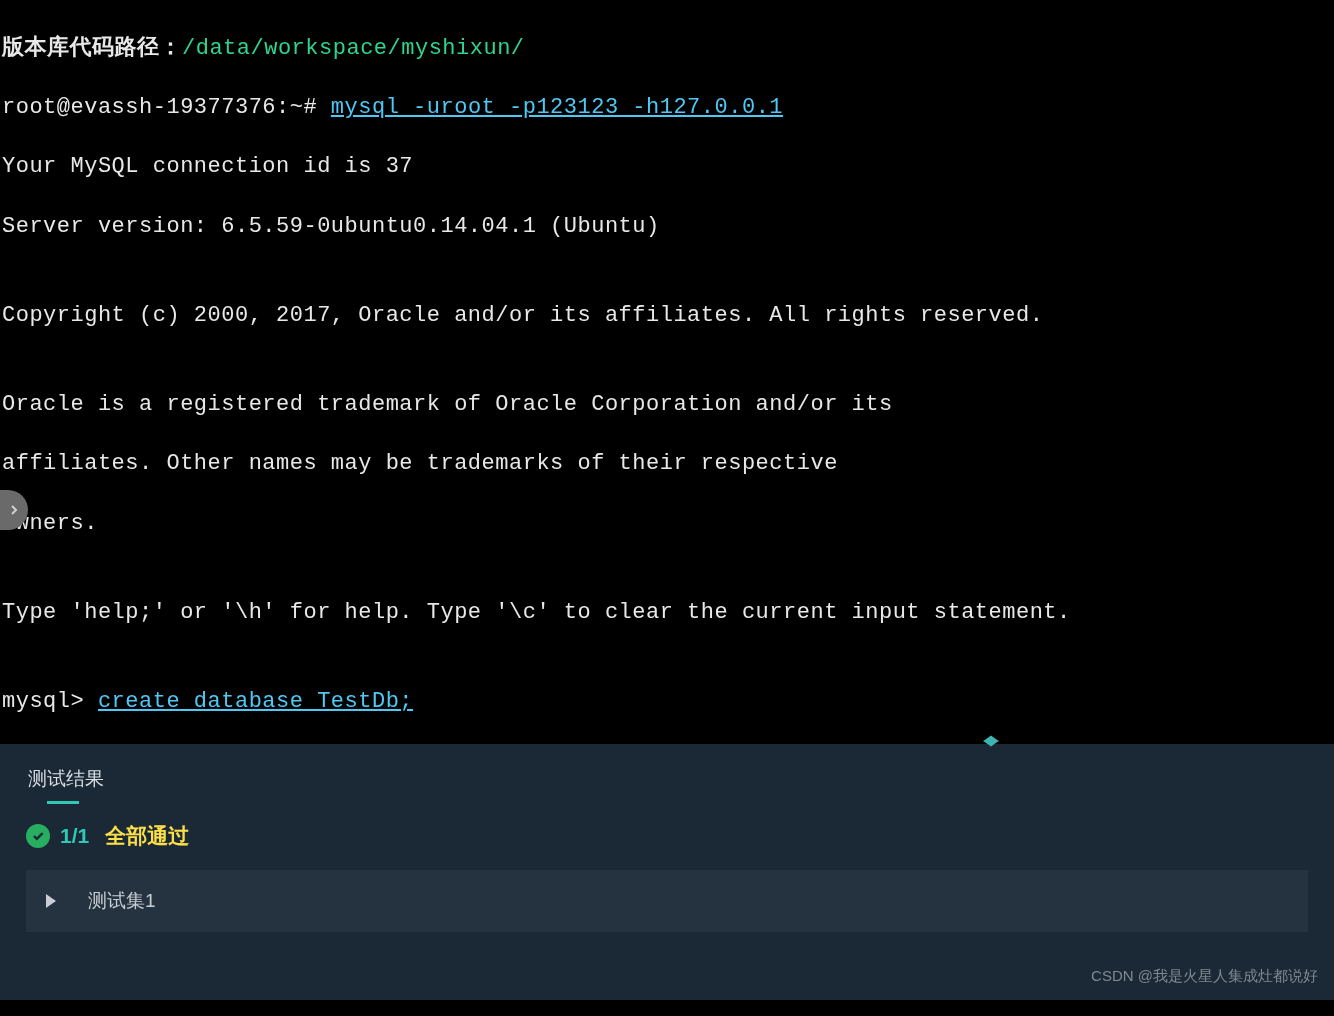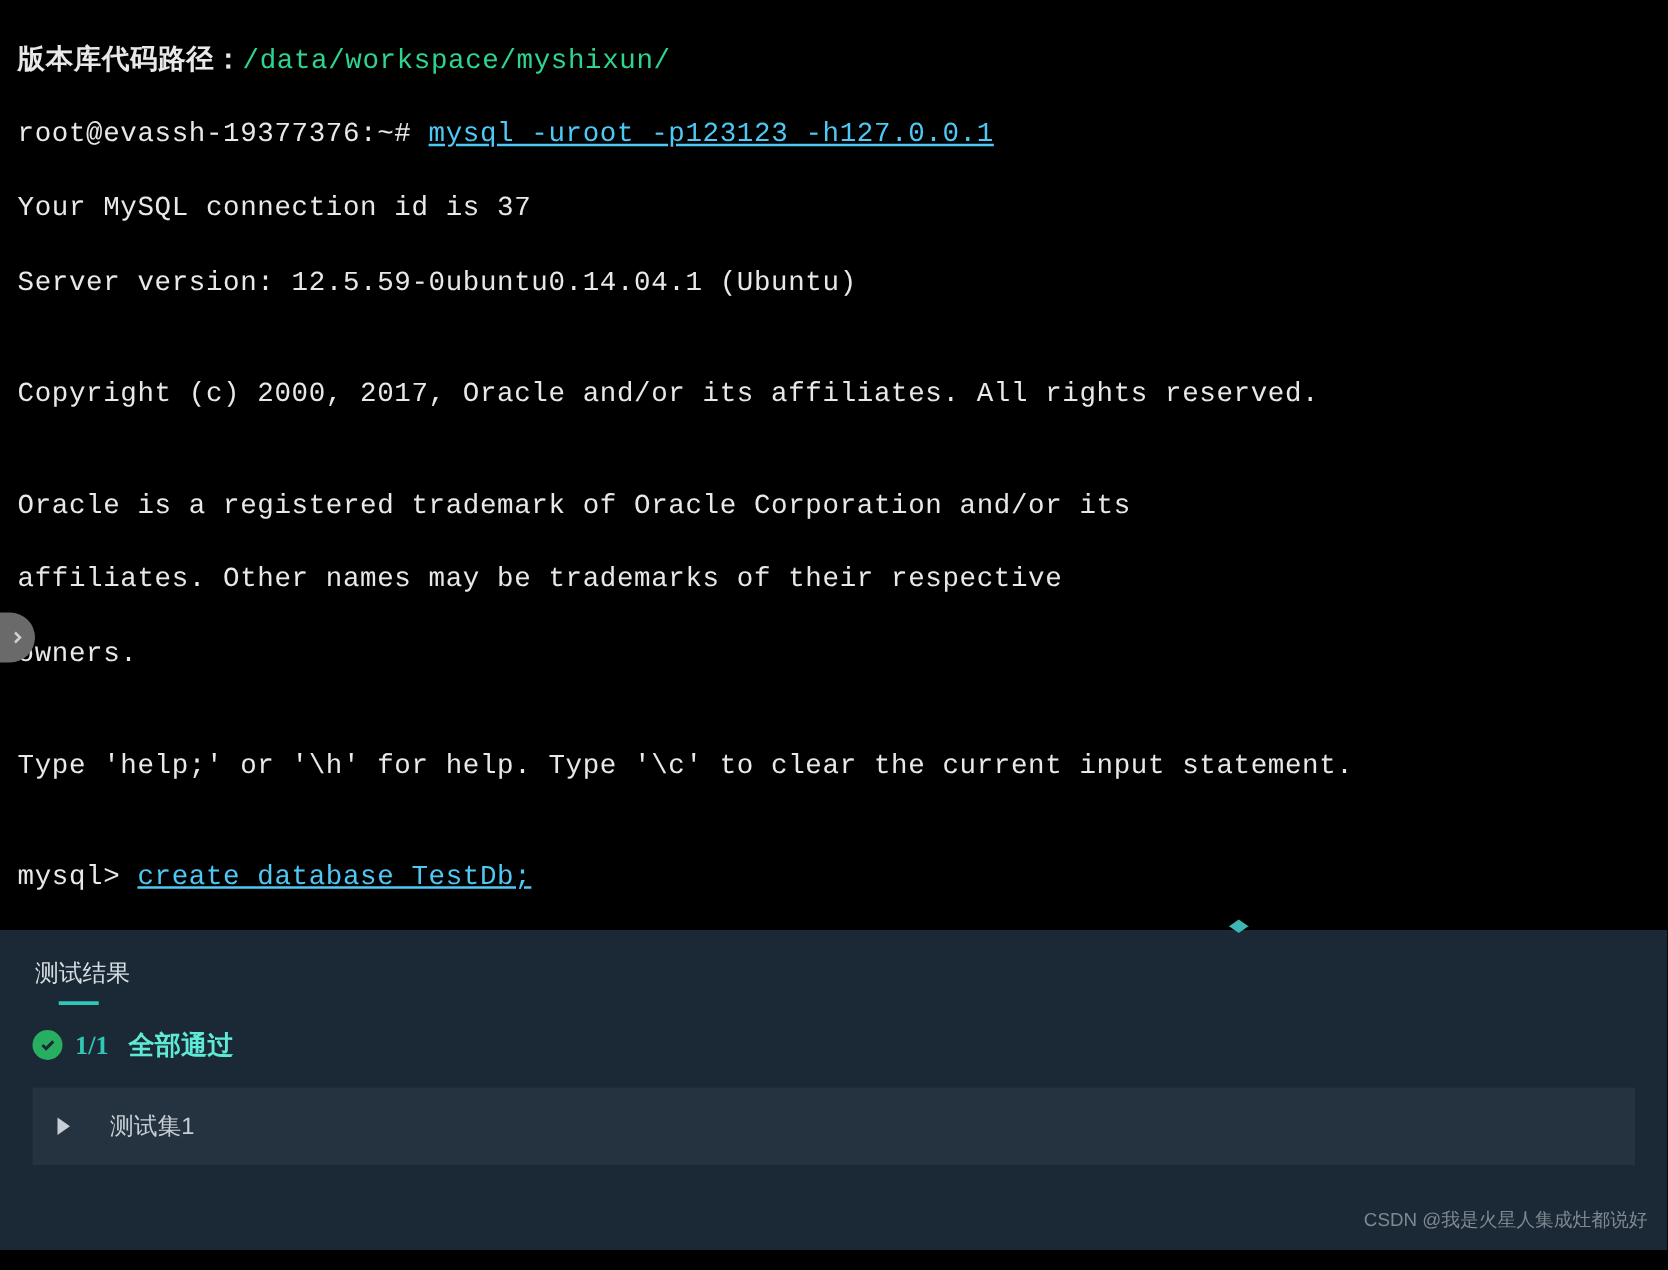--- a/index.html
+++ b/index.html
@@ -14,21 +14,20 @@
     }
     .terminal {
       background: #000;
       padding: 4px 2px;
       font-size: 22px;
       line-height: 1.35;
       white-space: pre;
       letter-spacing: 0.5px;
       height: 871px;
       overflow: hidden;
-      margin-left: 12px;
     }
     .line { display: block; }
     .header-cn { color: #e8e8e8; font-weight: bold; }
     .header-green { color: #2fd48f; font-weight: 500; }
     .prompt-white { color: #e8e8e8; }
     .cmd-cyan { color: #4ec9f5; text-decoration: underline; }
     .output-white { color: #e8e8e8; }
     .arrow-button {
       position: absolute;
       left: 0px;
@@ -84,38 +83,38 @@
       transform: translateX(-50%);
       width: 32px;
       height: 3px;
       background: #2fc7b6;
     }
     .result-line {
       display: flex;
       align-items: center;
       padding: 18px 26px 20px 26px;
       gap: 10px;
-      font-family: Liberation Serif, serif;
+      font-family: Liberation Sans, sans-serif;
       font-size: 21px;
       font-weight: 600;
     }
     .check-icon {
       width: 24px;
       height: 24px;
       border-radius: 50%;
       background: #27ae60;
       display: inline-flex;
       align-items: center;
       justify-content: center;
       color: #1a2935;
       flex-shrink: 0;
     }
     .check-icon svg { width: 14px; height: 14px; }
     .score-text { color: #2fc7b6; font-weight: bold; }
-    .pass-text { color: #5eead4; font-weight: bold; margin-left: 6px; }
+    .pass-text { color: #fde047; font-weight: bold; margin-left: 6px; }
     .test-set-row {
       margin: 0 26px;
       background: #24333f;
       padding: 18px 20px;
       display: flex;
       align-items: center;
       gap: 32px;
       font-family: -apple-system, 'Segoe UI', 'Microsoft YaHei', sans-serif;
       font-size: 19px;
       color: #c8ced4;
@@ -136,21 +135,21 @@
       font-size: 15px;
     }
   </style>
 </head>
 <body>
 
 <div class="terminal">
 <span class="line"><span class="header-cn">版本库代码路径：</span><span class="header-green">/data/workspace/myshixun/</span></span>
 <span class="line"><span class="prompt-white">root@evassh-19377376:~# </span><span class="cmd-cyan">mysql -uroot -p123123 -h127.0.0.1</span></span>
 <span class="line output-white">Your MySQL connection id is 37</span>
-<span class="line output-white">Server version: 12.5.59-0ubuntu0.14.04.1 (Ubuntu)</span>
+<span class="line output-white">Server version: 6.5.59-0ubuntu0.14.04.1 (Ubuntu)</span>
 <span class="line output-white"></span>
 <span class="line output-white">Copyright (c) 2000, 2017, Oracle and/or its affiliates. All rights reserved.</span>
 <span class="line output-white"></span>
 <span class="line output-white">Oracle is a registered trademark of Oracle Corporation and/or its</span>
 <span class="line output-white">affiliates. Other names may be trademarks of their respective</span>
 <span class="line output-white">owners.</span>
 <span class="line output-white"></span>
 <span class="line output-white">Type 'help;' or '\h' for help. Type '\c' to clear the current input statement.</span>
 <span class="line output-white"></span>
 <span class="line"><span class="prompt-white">mysql&gt; </span><span class="cmd-cyan">create database TestDb;</span></span>

